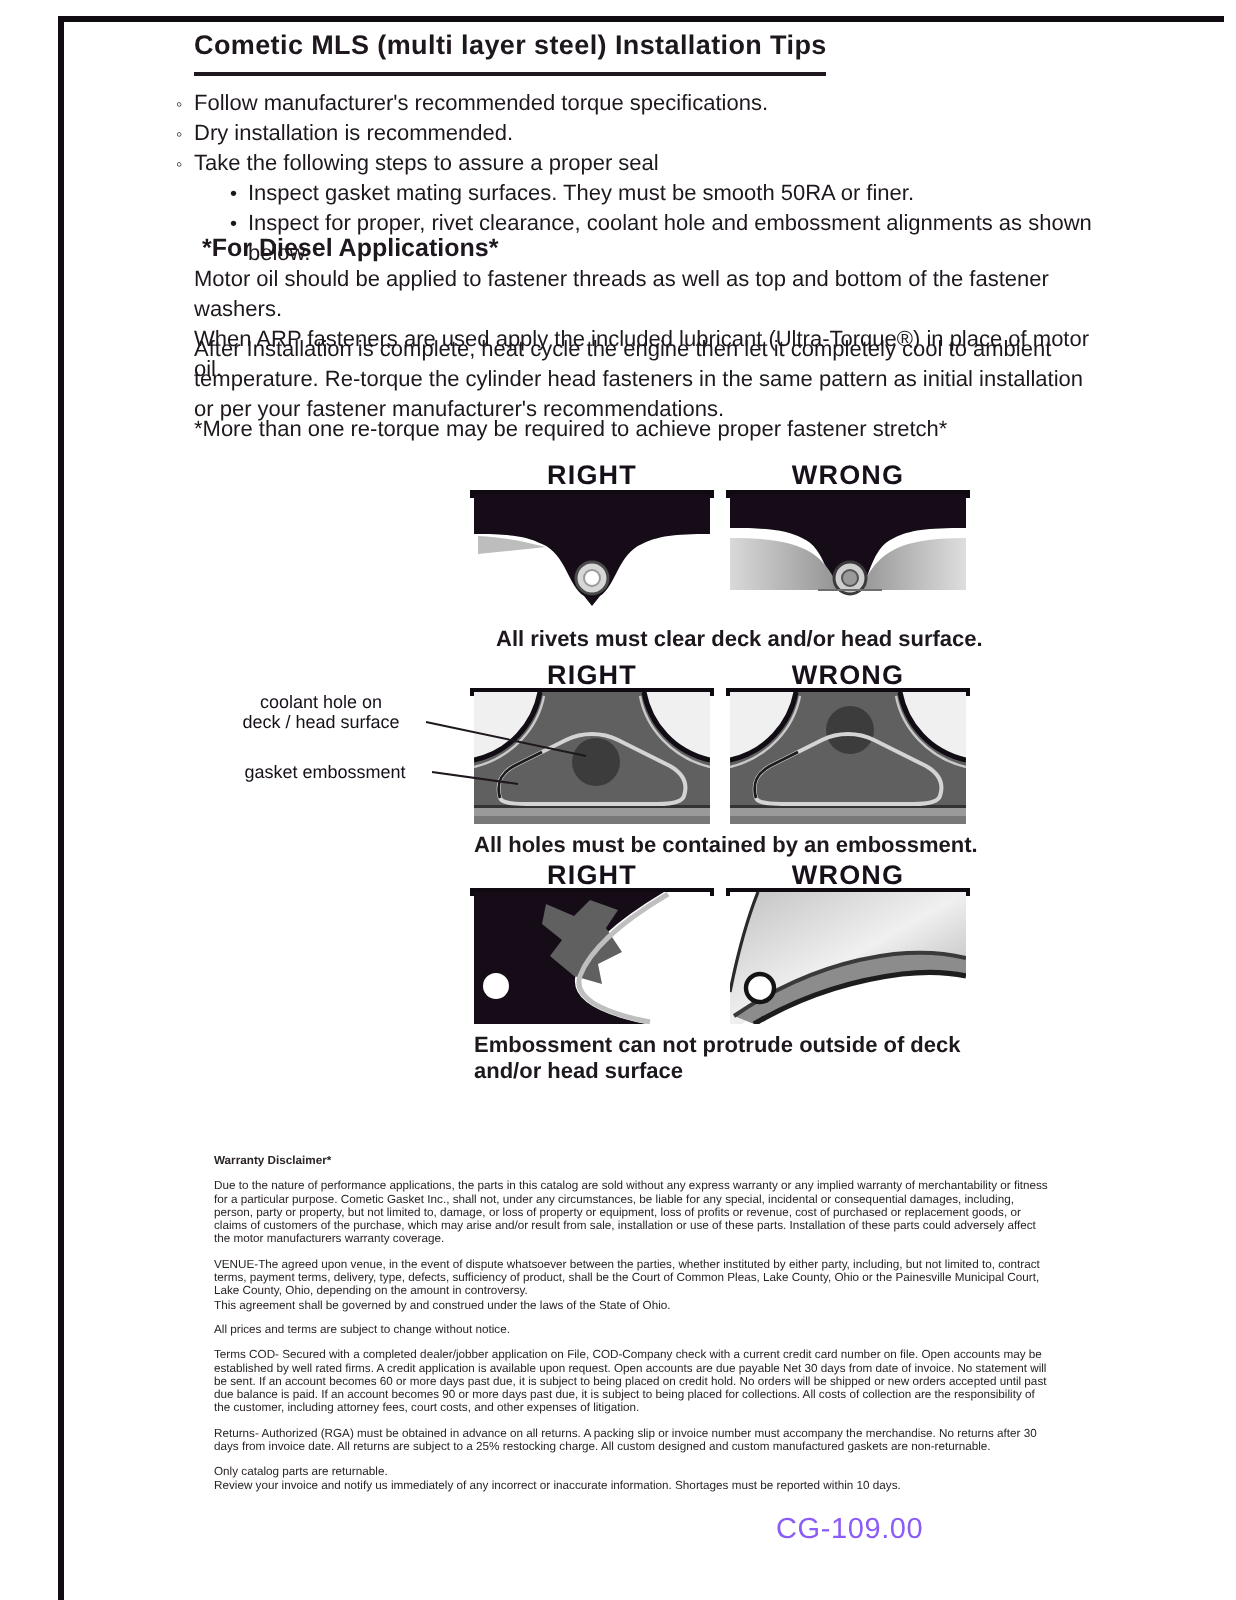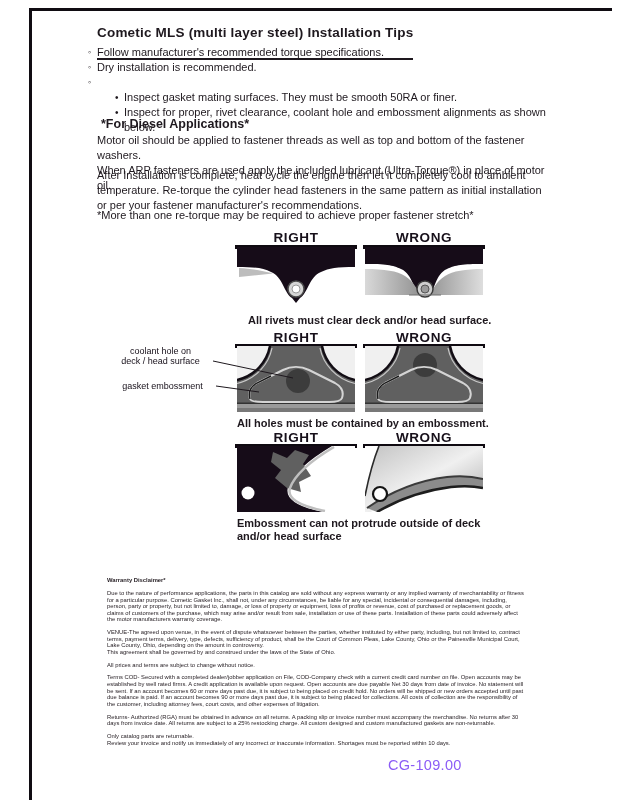--- a/index.html
+++ b/index.html
@@ -5,22 +5,22 @@
   html,body{margin:0;padding:0;background:#ffffff;}
   #page{
     position:relative;width:618px;height:800px;background:#ffffff;overflow:hidden;
     font-family:"Liberation Sans","DejaVu Sans",sans-serif;color:#1e181e;
   }
   .abs{position:absolute;}
   
   .rule-v{left:29px;top:8px;width:3px;height:792px;background:#100c12;}
   .rule-h{left:29px;top:8px;width:583px;height:3px;background:#100c12;}
   
-  .title{left:97px;top:25px;font-size:13.5px;font-weight:bold;letter-spacing:.2px;
-         border-bottom:2px solid #1e181e;padding-bottom:18px;text-align:right;}
+  .title{left:97px;top:15px;font-size:13.5px;font-weight:bold;letter-spacing:.2px;
+         border-bottom:2px solid #1e181e;padding-bottom:6px;text-align:right;}
   
   .bullets{left:88px;top:45px;width:470px;font-size:11px;line-height:15px;}
   .b-row{display:flex;}
   .b-marker{width:9px;flex:none;font-size:9px;line-height:15px;}
   .sub .b-marker{font-size:10px;}
   .sub{padding-left:27px;}
   
   .diesel-h{left:101px;top:117px;font-size:12.5px;font-weight:bold;}
   .para{left:97px;top:0;width:452px;font-size:11px;line-height:15px;white-space:pre-line;}
   .p1{top:133px;}
@@ -53,20 +53,21 @@
     <div class="b-row">
       <span class="b-marker">◦</span>
       <span>Follow manufacturer's recommended torque specifications.</span>
     </div>
     <div class="b-row">
       <span class="b-marker">◦</span>
       <span>Dry installation is recommended.</span>
     </div>
     <div class="b-row">
       <span class="b-marker">◦</span>
+      <span>Take the following steps to assure a proper seal</span>
     </div>
     <div class="b-row sub">
       <span class="b-marker">•</span>
       <span>Inspect gasket mating surfaces.  They must be smooth 50RA or finer.</span>
     </div>
     <div class="b-row sub">
       <span class="b-marker">•</span>
       <span>Inspect for proper, rivet clearance, coolant hole and embossment alignments as shown below.</span>
     </div>
   </div>

